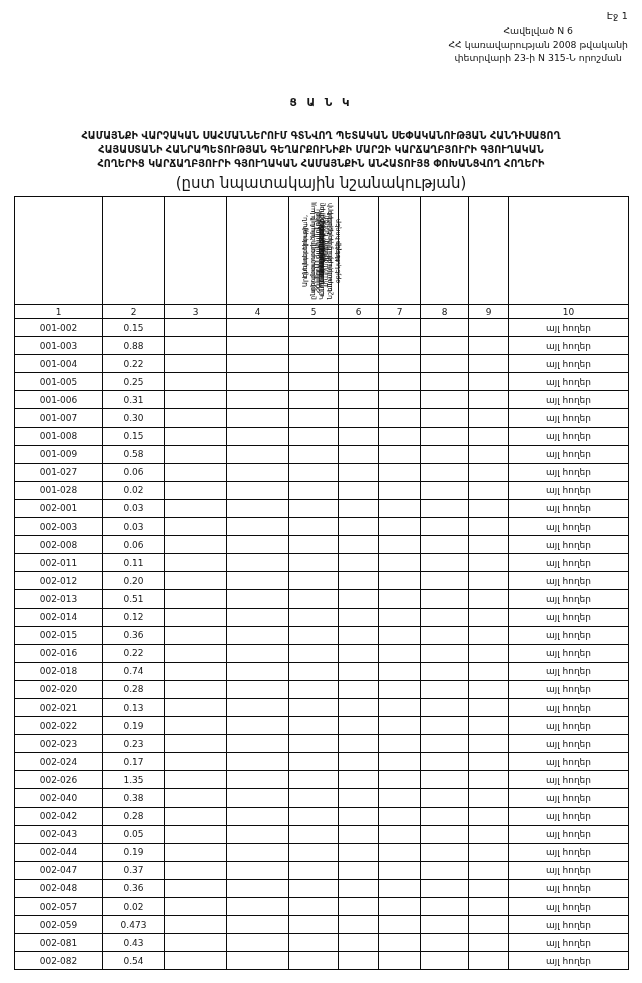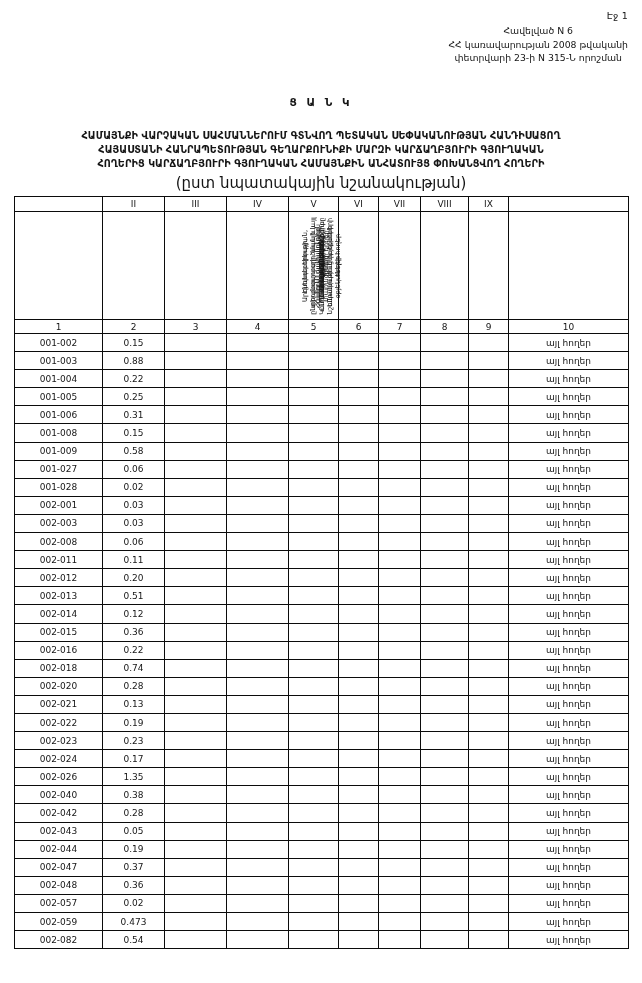--- a/index.html
+++ b/index.html
@@ -153,32 +153,20 @@
           <col class="w3">
           <col class="w4">
           <col class="w5">
         <col class="w6">
           <col class="w7">
           <col class="w8">
           <col class="w9">
           <col class="w10">
       </colgroup>
       <thead>
-        <tr class="hdr-roman">
-          <td></td>
-          <td>II</td>
-          <td>III</td>
-          <td>IV</td>
-          <td>V</td>
-          <td>VI</td>
-          <td>VII</td>
-          <td>VIII</td>
-          <td>IX</td>
-          <td></td>
-        </tr>
         <tr class="hdr-cap">
           <td>
             <div class="vcell-multi" style="width:100px">Կադաստրային ծածկագիրը</div>
           </td>
           <td>
             <div class="vcell-multi" style="width:100px">Ընդհանուր մակերեսը հա</div>
           </td>
           <td>
             <div class="vcell-multi" style="width:104px">Արդյունաբերության, ընդերքօգտագործման և այլ արտադրական նշանակության օբյեկտների հողեր</div>
           </td>
@@ -272,20 +260,32 @@
             <td class="blank"></td>
             <td class="blank"></td>
             <td class="blank"></td>
             <td class="blank"></td>
             <td class="blank"></td>
             <td class="blank"></td>
             <td class="blank"></td>
             <td class="c-note">այլ հողեր</td>
           </tr>
           <tr class="data-row">
+            <td class="c-code">001-007</td>
+            <td class="c-area">0.30</td>
+            <td class="blank"></td>
+            <td class="blank"></td>
+            <td class="blank"></td>
+            <td class="blank"></td>
+            <td class="blank"></td>
+            <td class="blank"></td>
+            <td class="blank"></td>
+            <td class="c-note">այլ հողեր</td>
+          </tr>
+          <tr class="data-row">
             <td class="c-code">001-008</td>
             <td class="c-area">0.15</td>
             <td class="blank"></td>
             <td class="blank"></td>
             <td class="blank"></td>
             <td class="blank"></td>
             <td class="blank"></td>
             <td class="blank"></td>
             <td class="blank"></td>
             <td class="c-note">այլ հողեր</td>
@@ -598,20 +598,32 @@
             <td class="blank"></td>
             <td class="blank"></td>
             <td class="blank"></td>
             <td class="blank"></td>
             <td class="blank"></td>
             <td class="c-note">այլ հողեր</td>
           </tr>
           <tr class="data-row">
             <td class="c-code">002-059</td>
             <td class="c-area">0.473</td>
+            <td class="blank"></td>
+            <td class="blank"></td>
+            <td class="blank"></td>
+            <td class="blank"></td>
+            <td class="blank"></td>
+            <td class="blank"></td>
+            <td class="blank"></td>
+            <td class="c-note">այլ հողեր</td>
+          </tr>
+          <tr class="data-row">
+            <td class="c-code">002-081</td>
+            <td class="c-area">0.43</td>
             <td class="blank"></td>
             <td class="blank"></td>
             <td class="blank"></td>
             <td class="blank"></td>
             <td class="blank"></td>
             <td class="blank"></td>
             <td class="blank"></td>
             <td class="c-note">այլ հողեր</td>
           </tr>
           <tr class="data-row">

